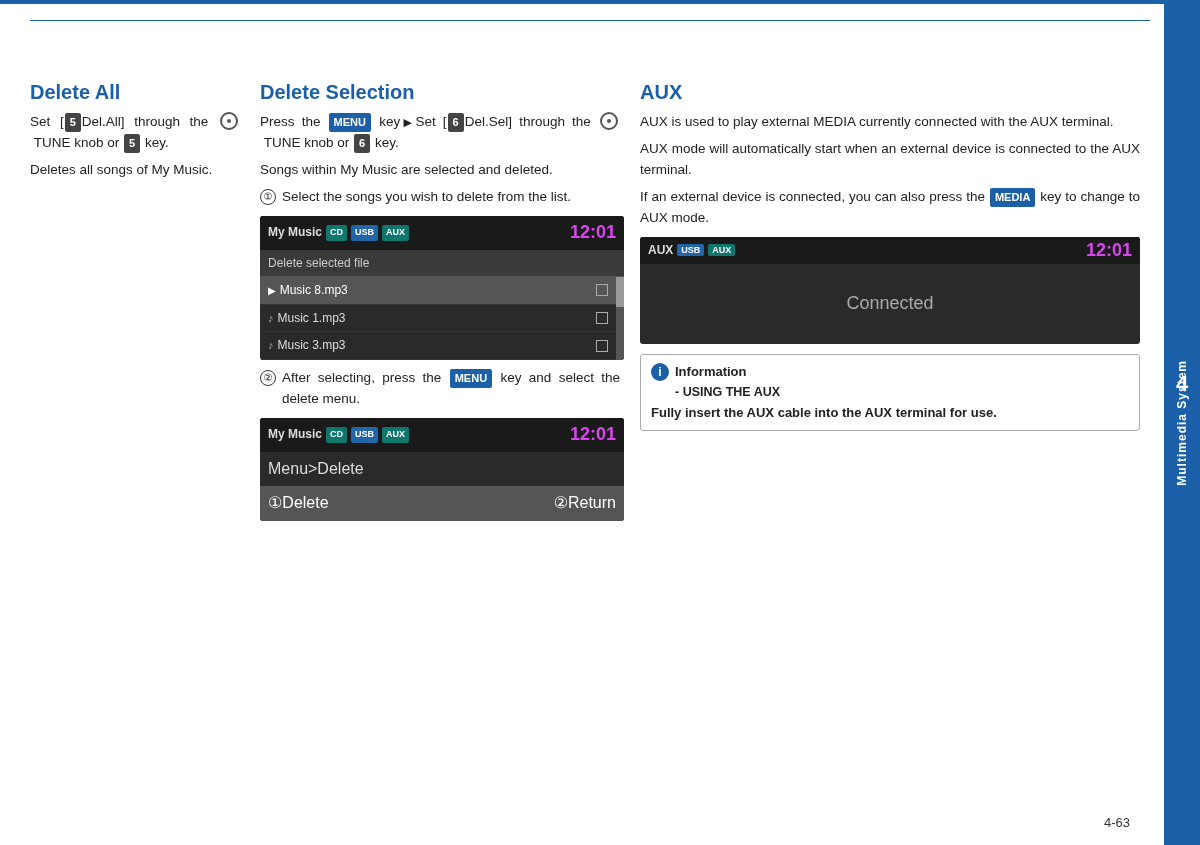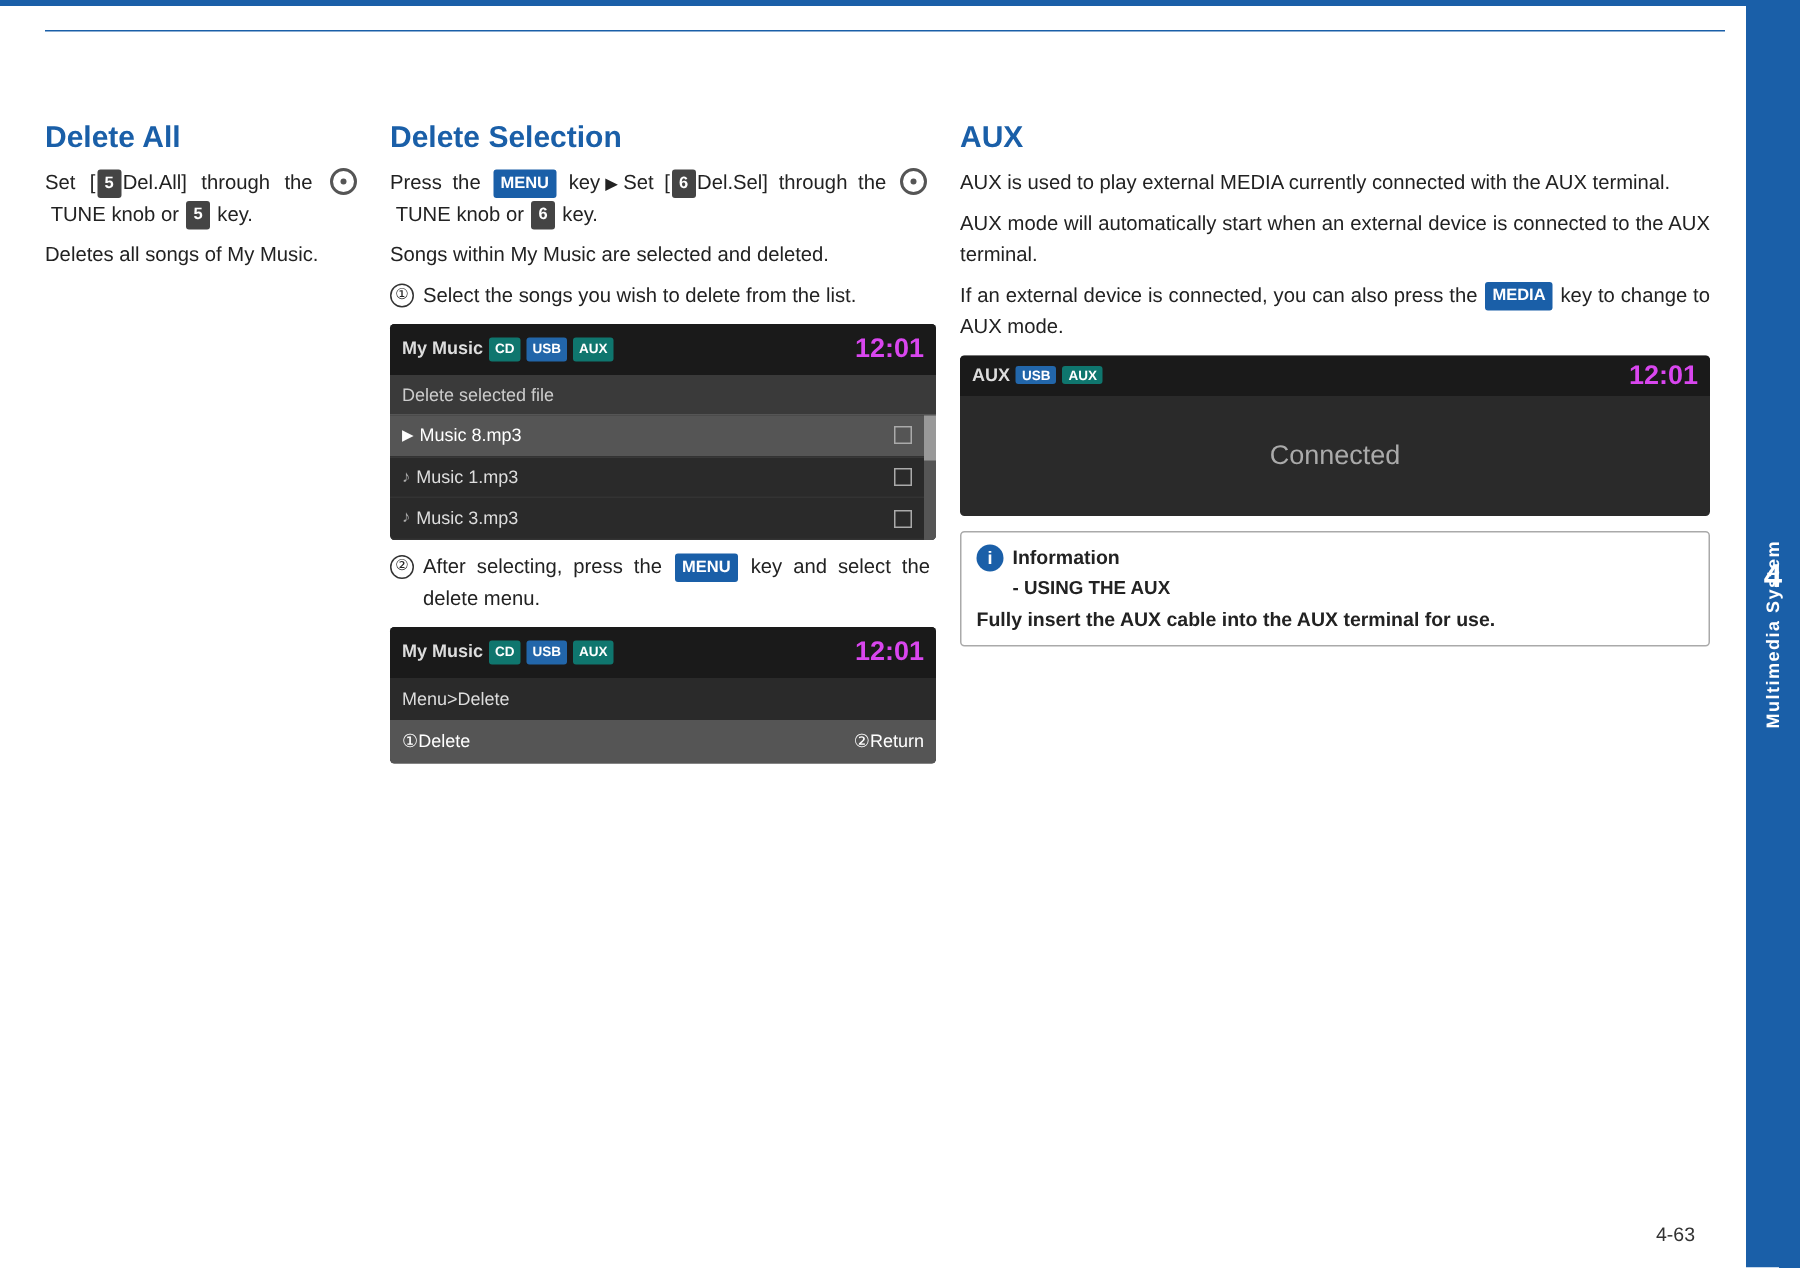--- a/index.html
+++ b/index.html
@@ -267,21 +267,21 @@
       background: #999;
     }
 
     
     .screen2-row {
       display: flex;
       align-items: flex-start;
       justify-content: space-between;
       padding: 5px 8px;
       color: #ddd;
-      font-size: 12px;
+      font-size: 16px;
     }
     .screen2-row.highlight {
       background: #555;
       color: white;
     }
 
     
     .step-indicator {
       display: flex;
       align-items: flex-start;

